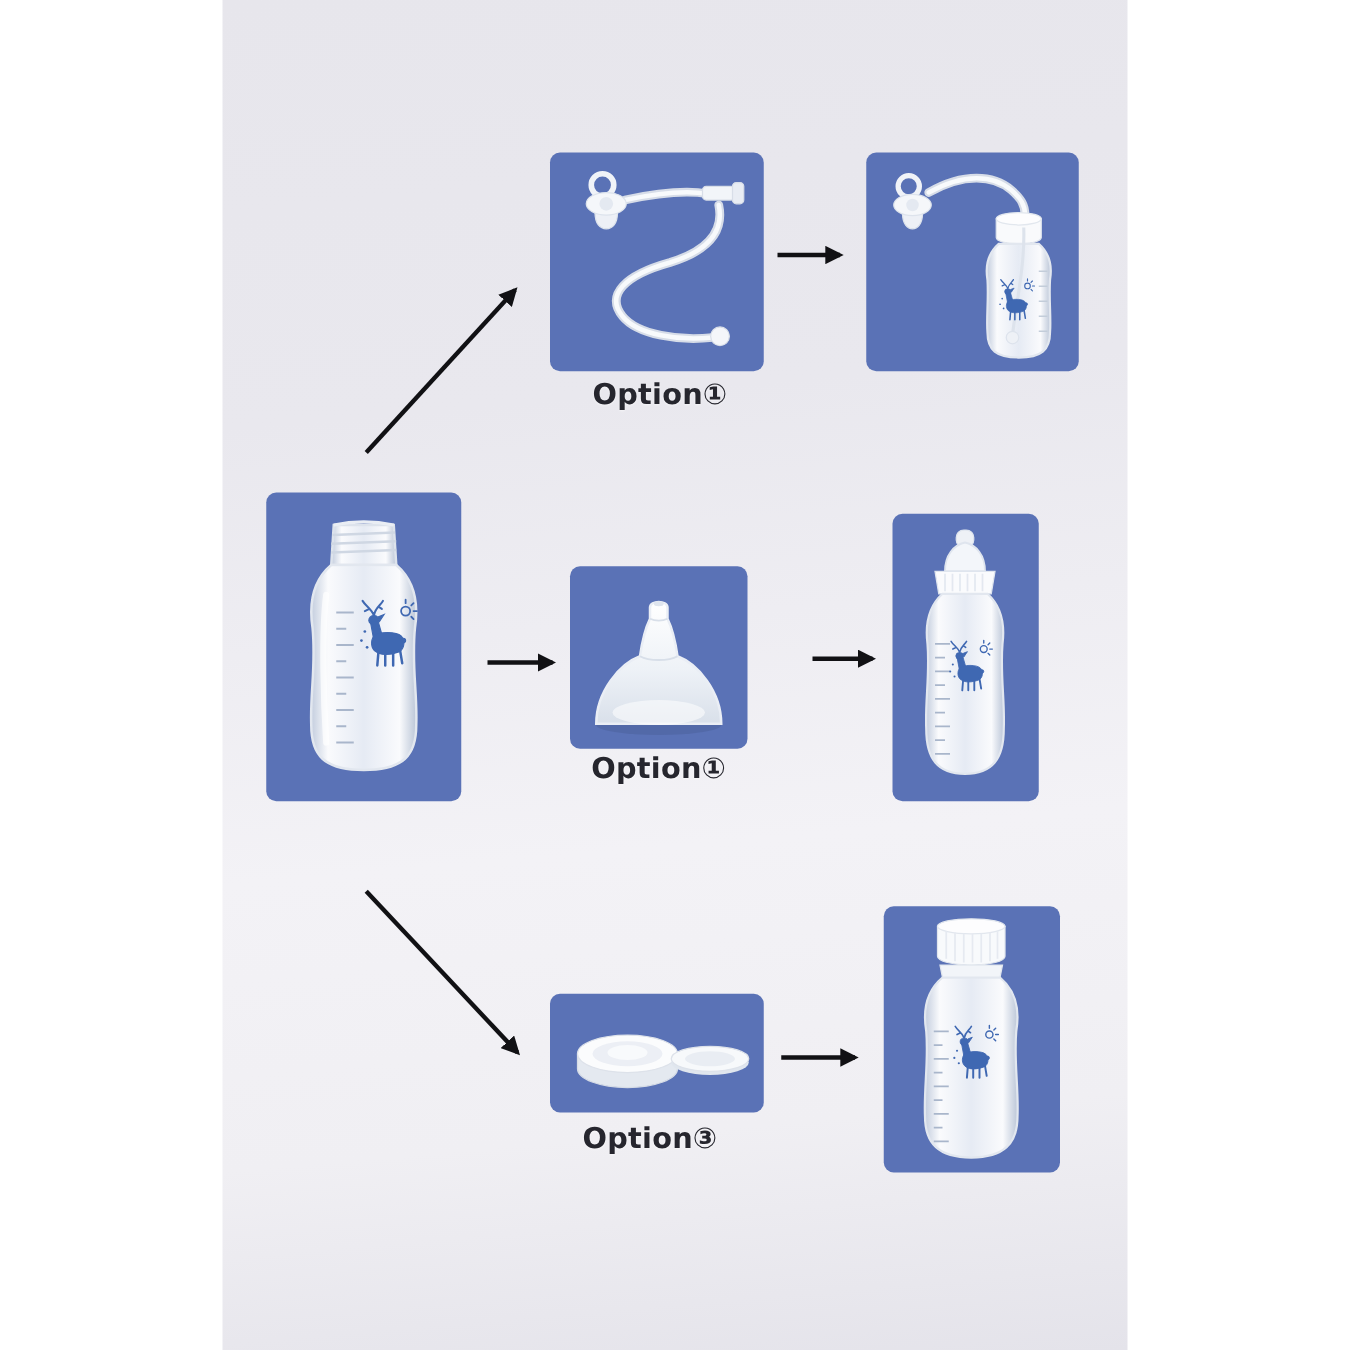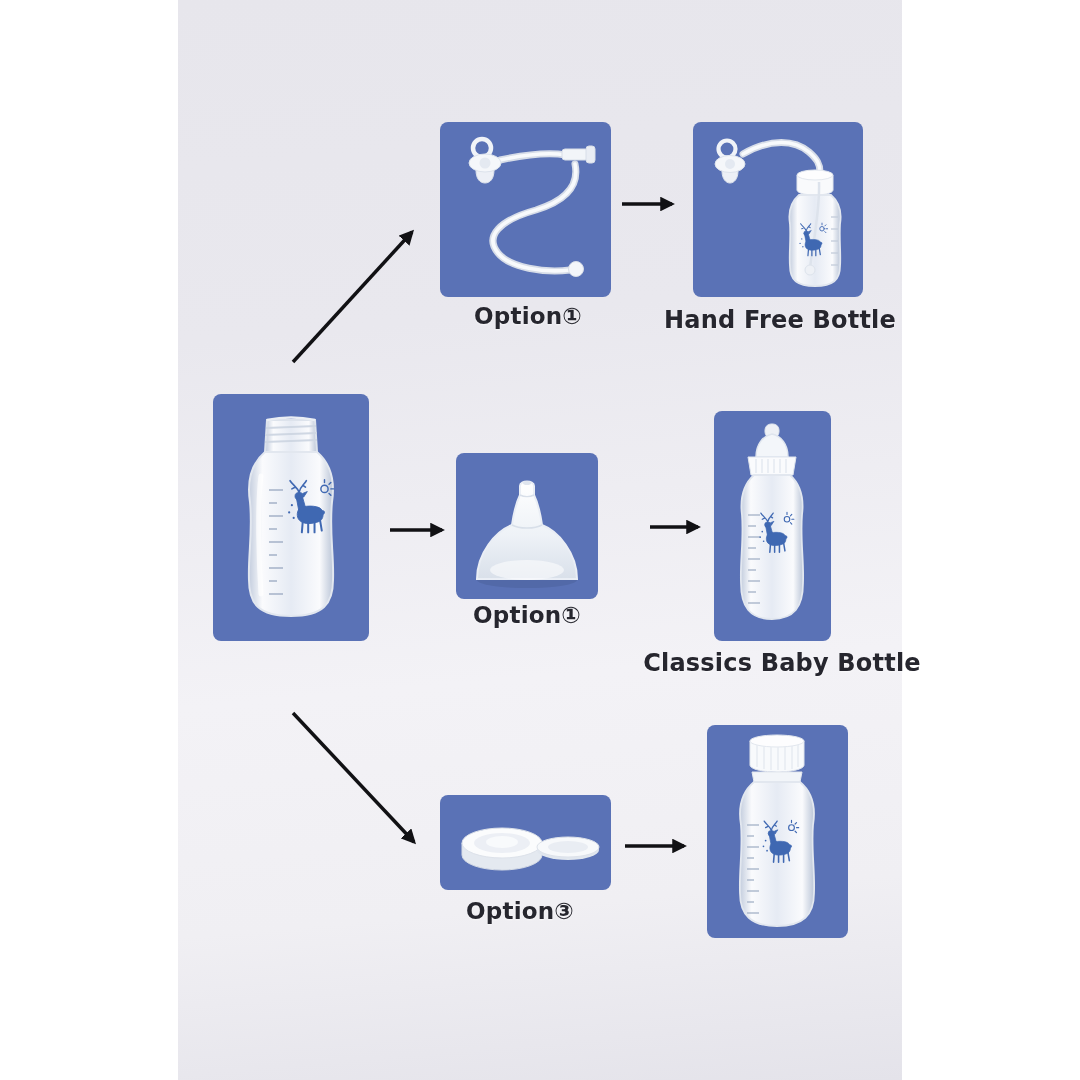--- a/index.html
+++ b/index.html
@@ -258,17 +258,15 @@
           <line x1="40" y1="155" x2="47" y2="155"></line>
         <line x1="40" y1="166" x2="52" y2="166"></line>
           <line x1="40" y1="177" x2="47" y2="177"></line>
         <line x1="40" y1="188" x2="52" y2="188"></line>
       </g>
       <use href="#deer" x="50" y="94" width="46" height="46"></use>
     </svg>
   </div>
 
   <div class="label option" id="lbl-opt1">Option①</div>
-  <div class="label result" id="lbl-handfree">Hand Free Bottle</div>
   <div class="label option" id="lbl-opt2">Option①</div>
-  <div class="label result" id="lbl-classics">Classics Baby Bottle</div>
   <div class="label option" id="lbl-opt3">Option③</div>
 </div>
 
 </body></html>

